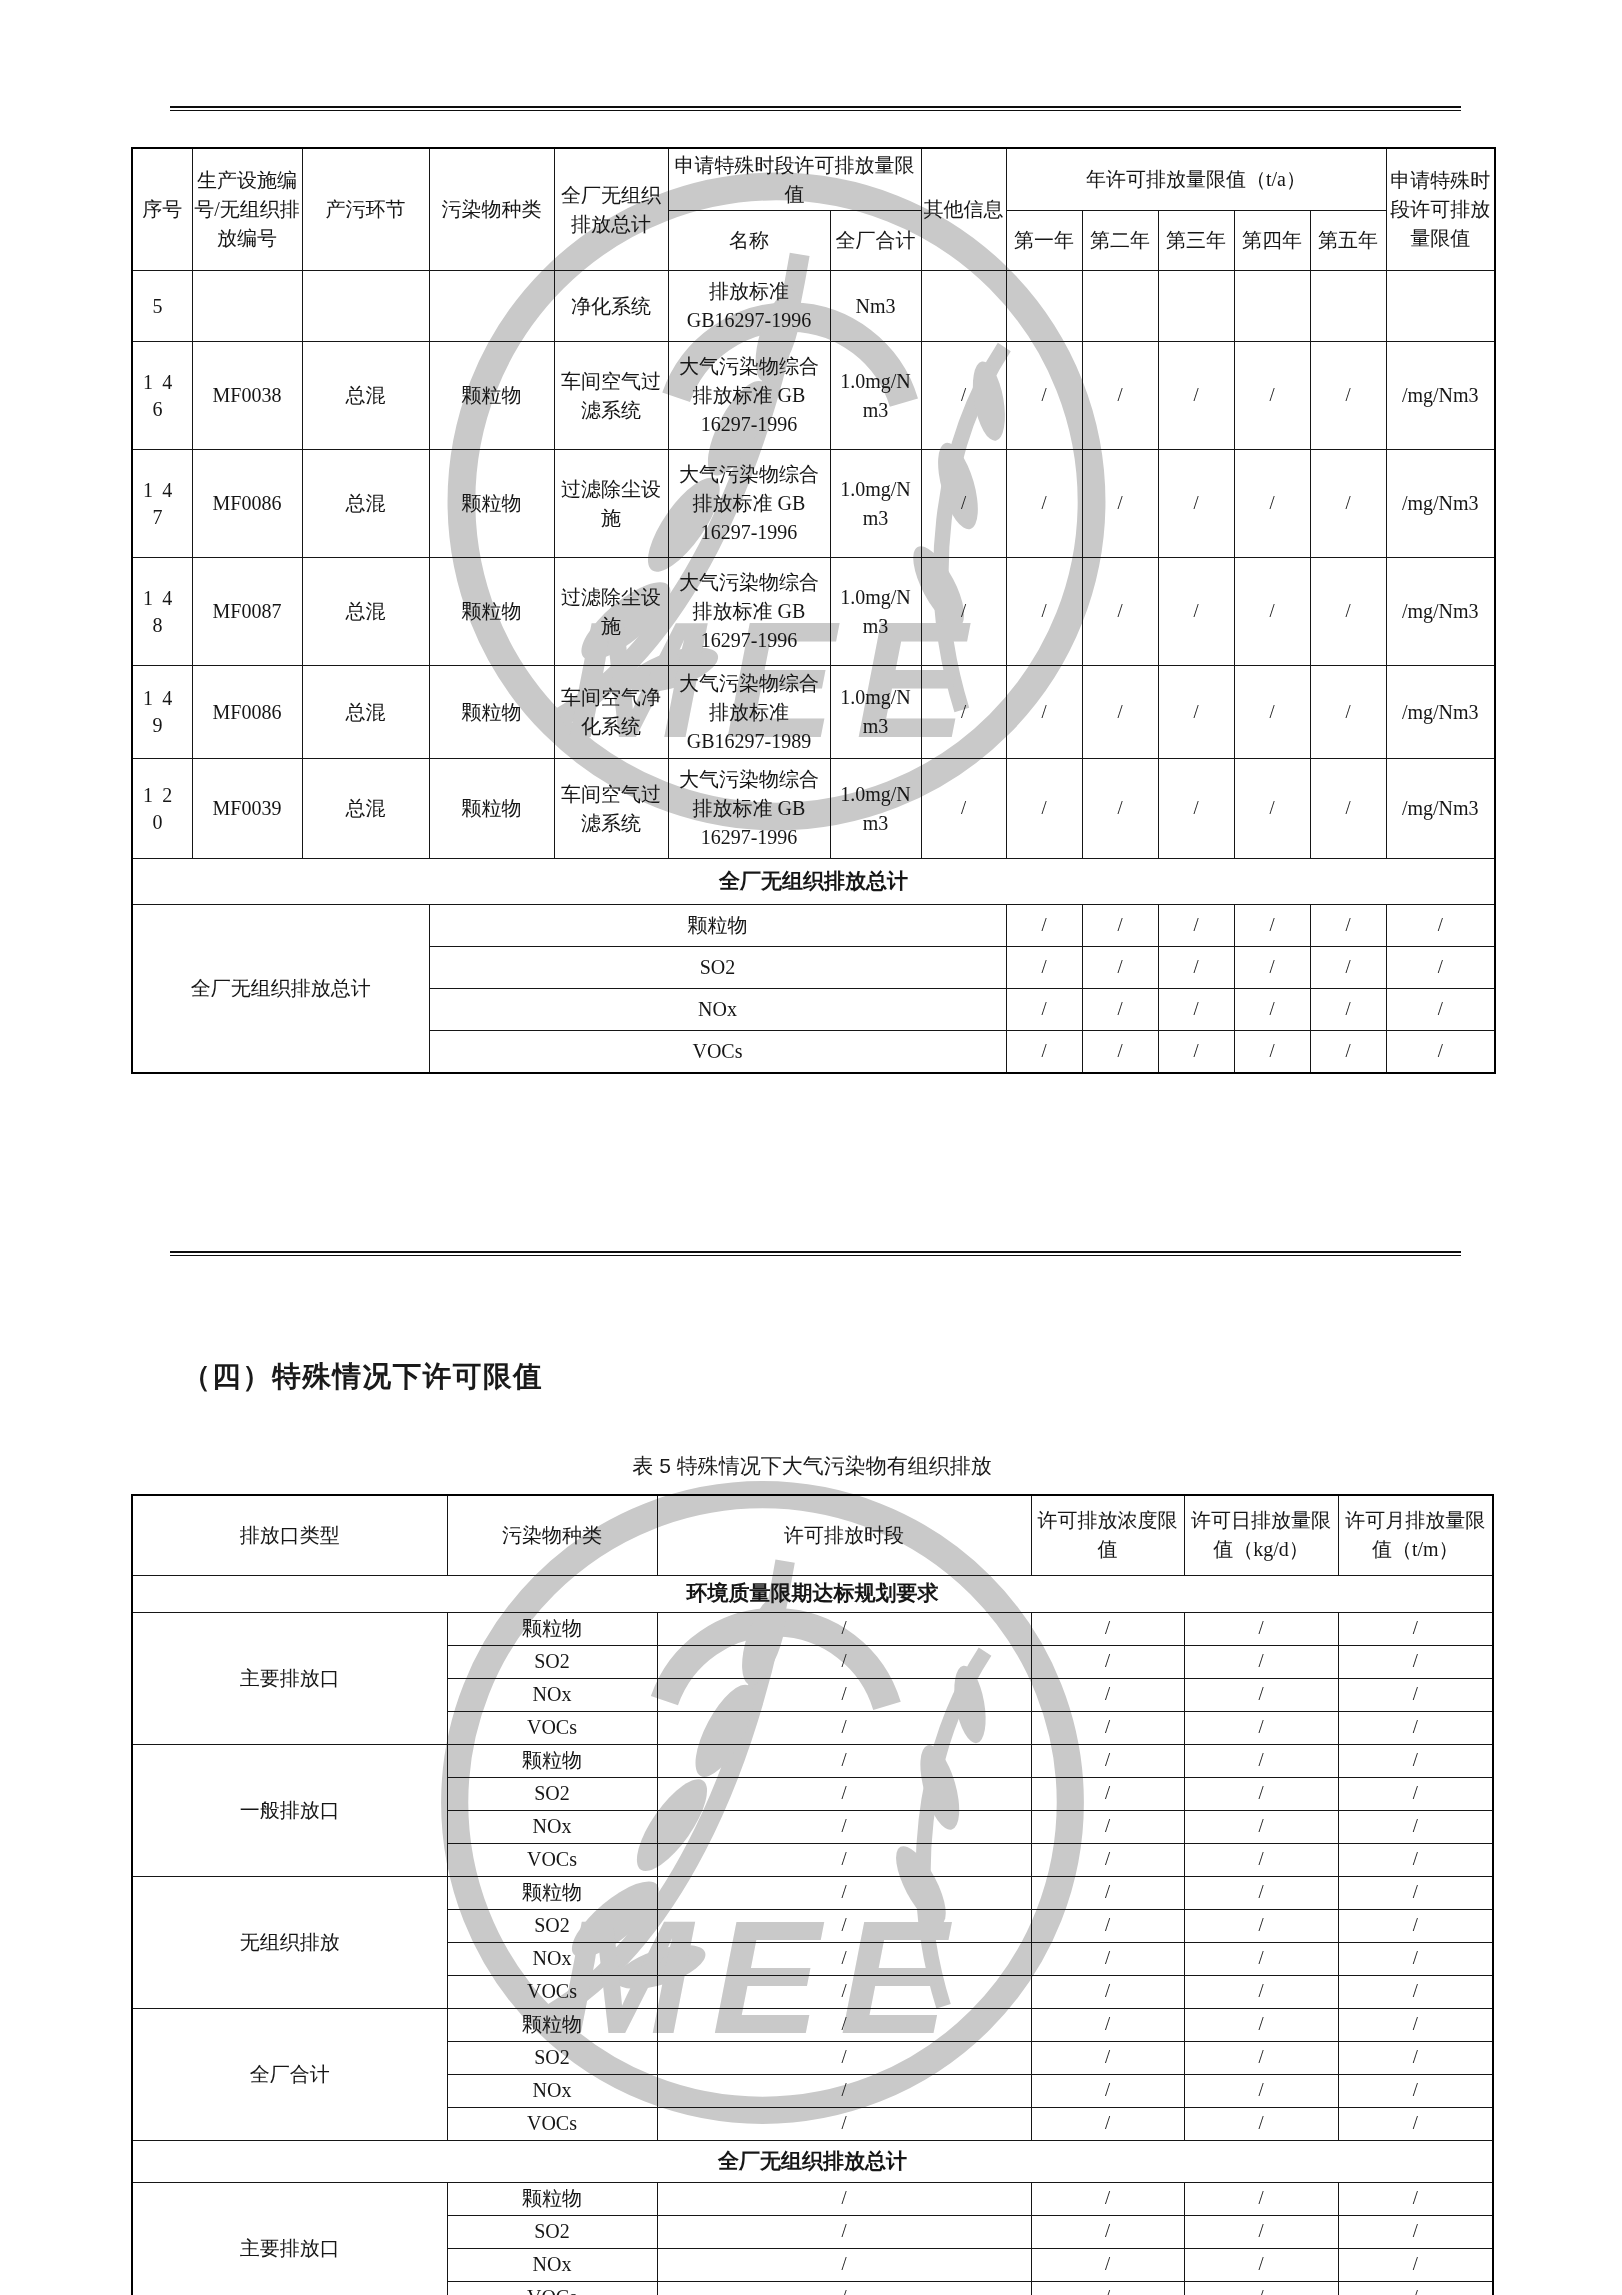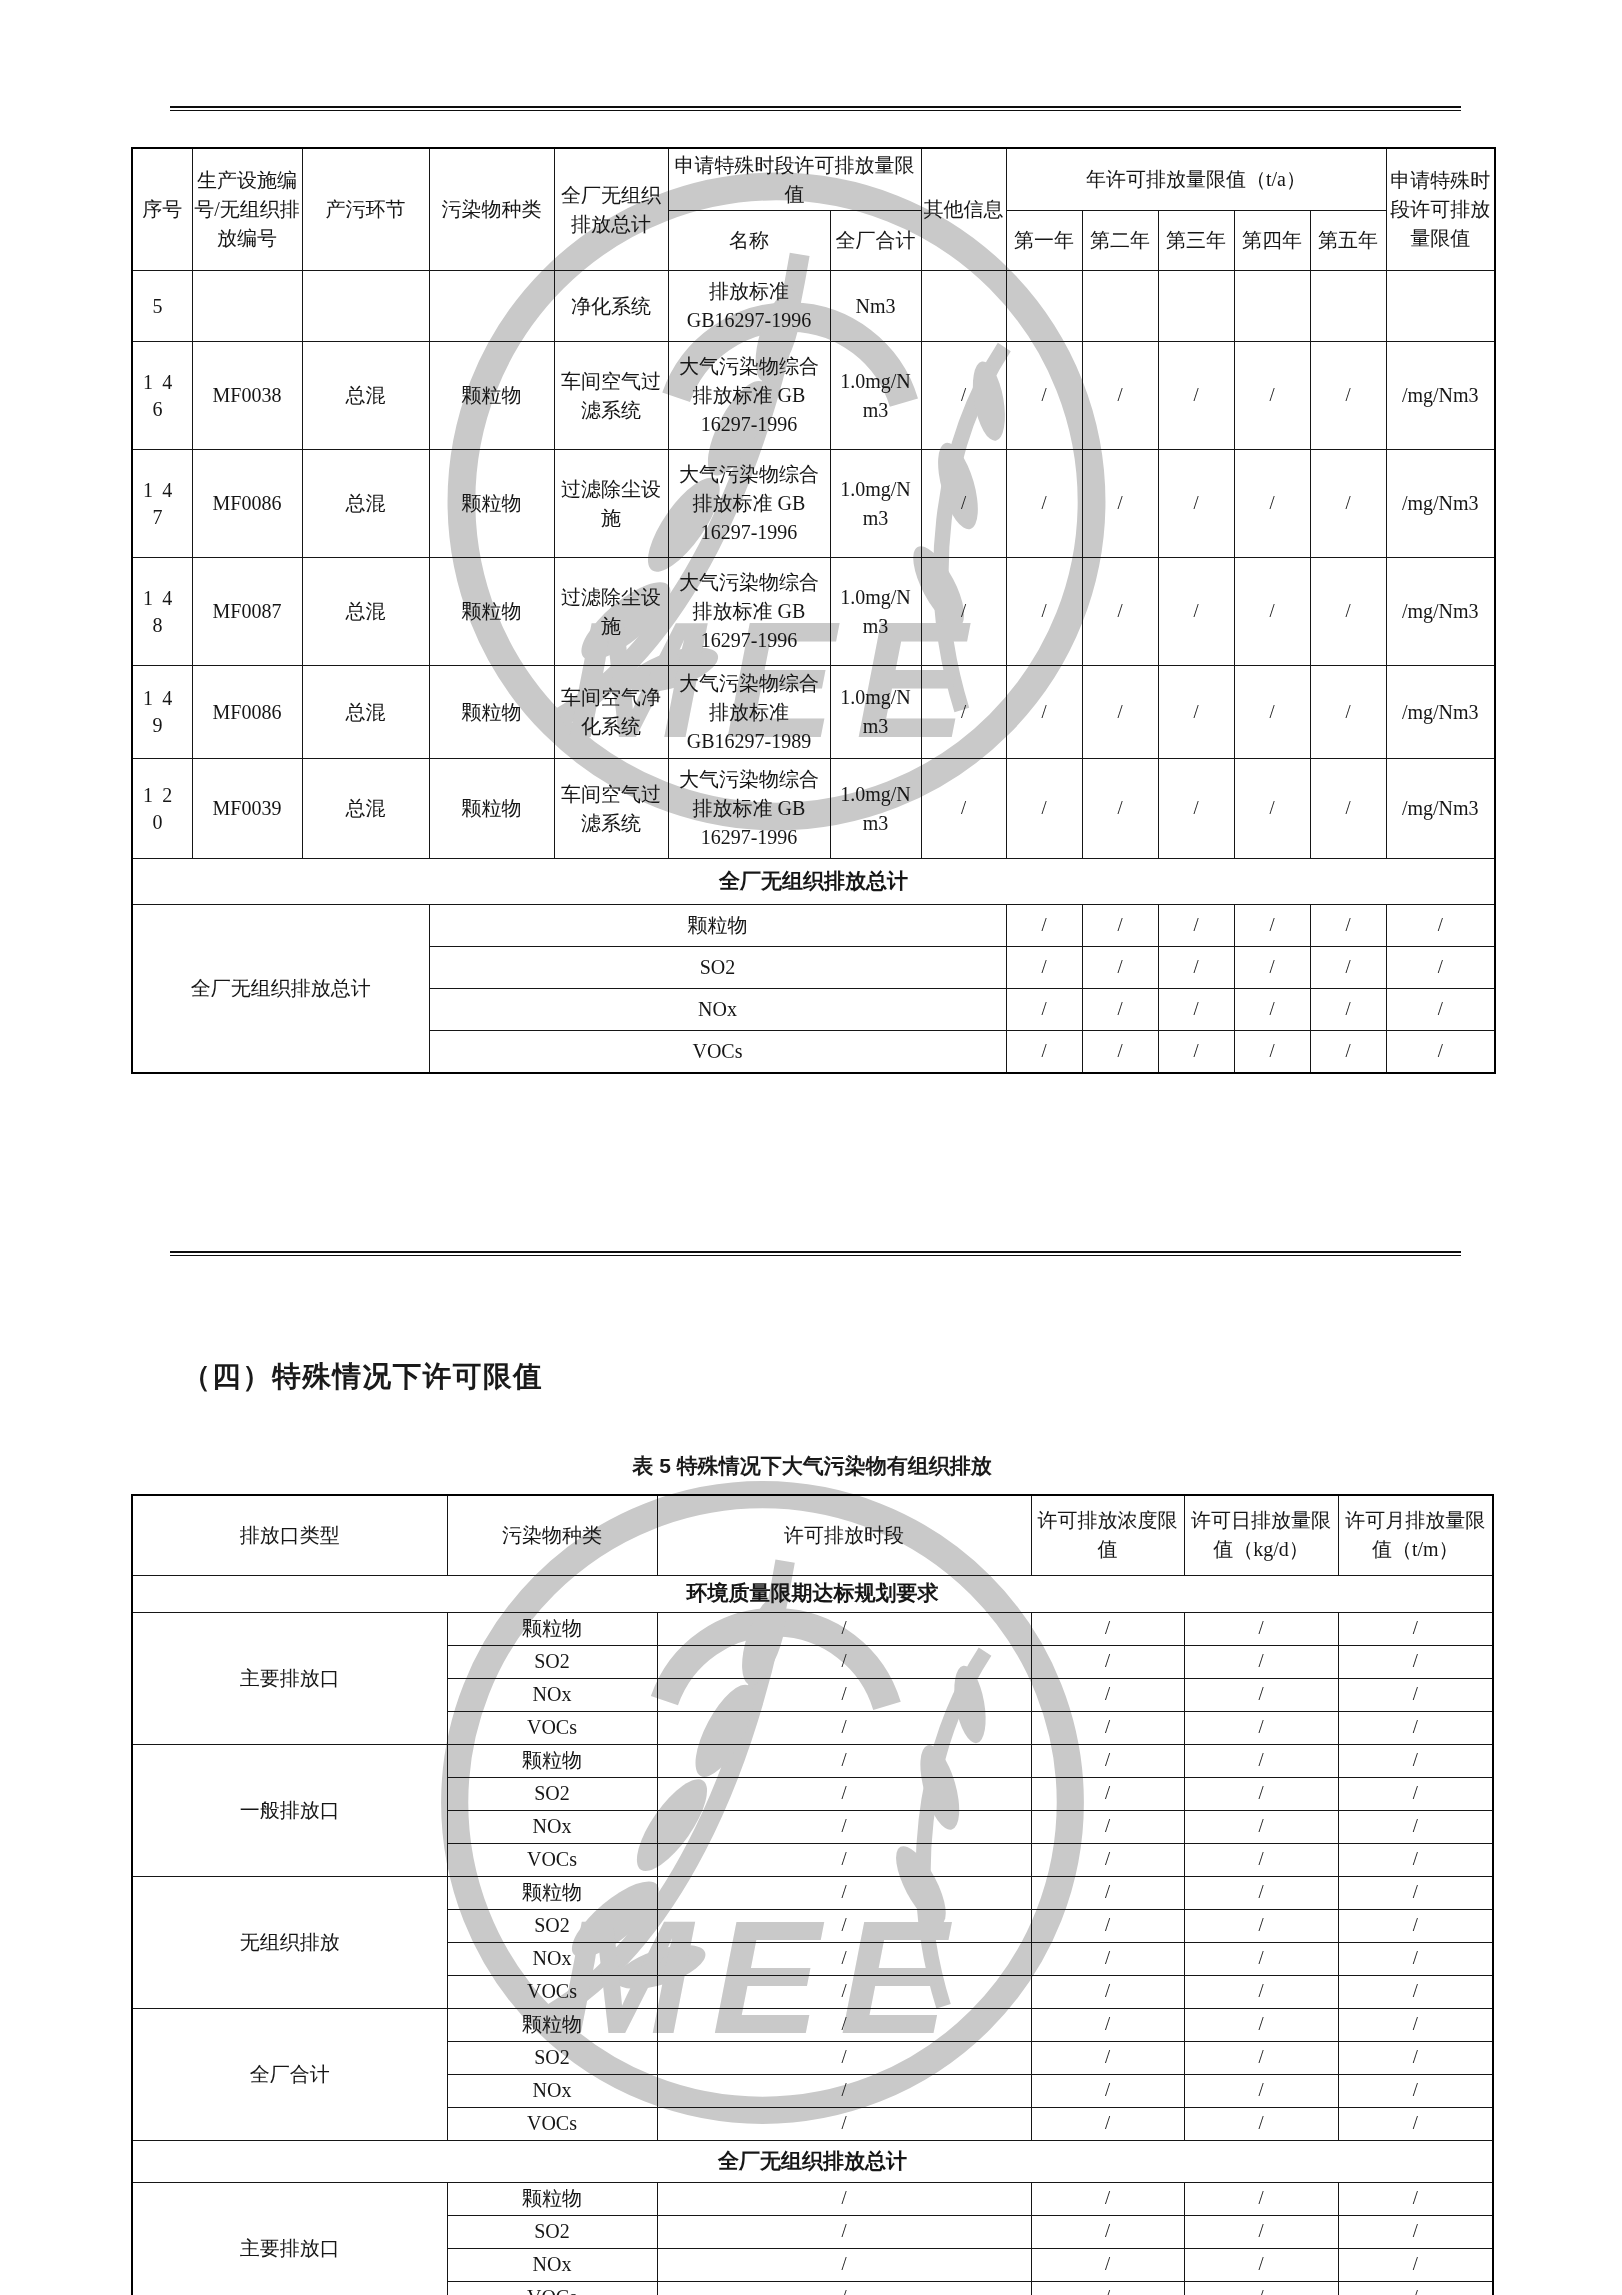--- a/index.html
+++ b/index.html
@@ -16,21 +16,21 @@
         font-size:20px;line-height:1.45;color:#161616;padding:1.5px 3.1px;overflow:hidden;
         font-weight:400;word-wrap:break-word;}
   th{padding:1.5px 1.5px;}
   table.doc{border:2.3px solid #000;}
   .cell-no{letter-spacing:9.3px;word-break:break-all;line-height:1.35;}
   .banner{font-family:"Liberation Sans","DejaVu Sans",sans-serif;font-weight:700;font-size:21px;}
   .slash{font-size:18.5px;}
   .heading{position:absolute;left:182px;font-family:"Liberation Sans","DejaVu Sans",sans-serif;
            font-weight:700;font-size:28.6px;letter-spacing:1.5px;}
   .caption{position:absolute;left:131px;width:1362px;text-align:center;
-           font-family:"Liberation Sans","DejaVu Sans",sans-serif;font-weight:700;font-size:21px;}
+           font-family:"Liberation Sans","DejaVu Sans",sans-serif;font-weight:400;font-size:21px;}
   .pagenum{position:absolute;left:131px;width:1362px;text-align:center;font-size:20px;}
   .wm-text{font-family:"Liberation Sans","DejaVu Sans",sans-serif;font-weight:bold;font-style:italic;}
 </style>
 </head>
 <body>
 
 <div class="page">
 
   <svg class="watermark" style="left:429px;top:154px;" width="695" height="695" viewBox="0 0 900 900">
     <g stroke="#c9c9c9" fill="none">

